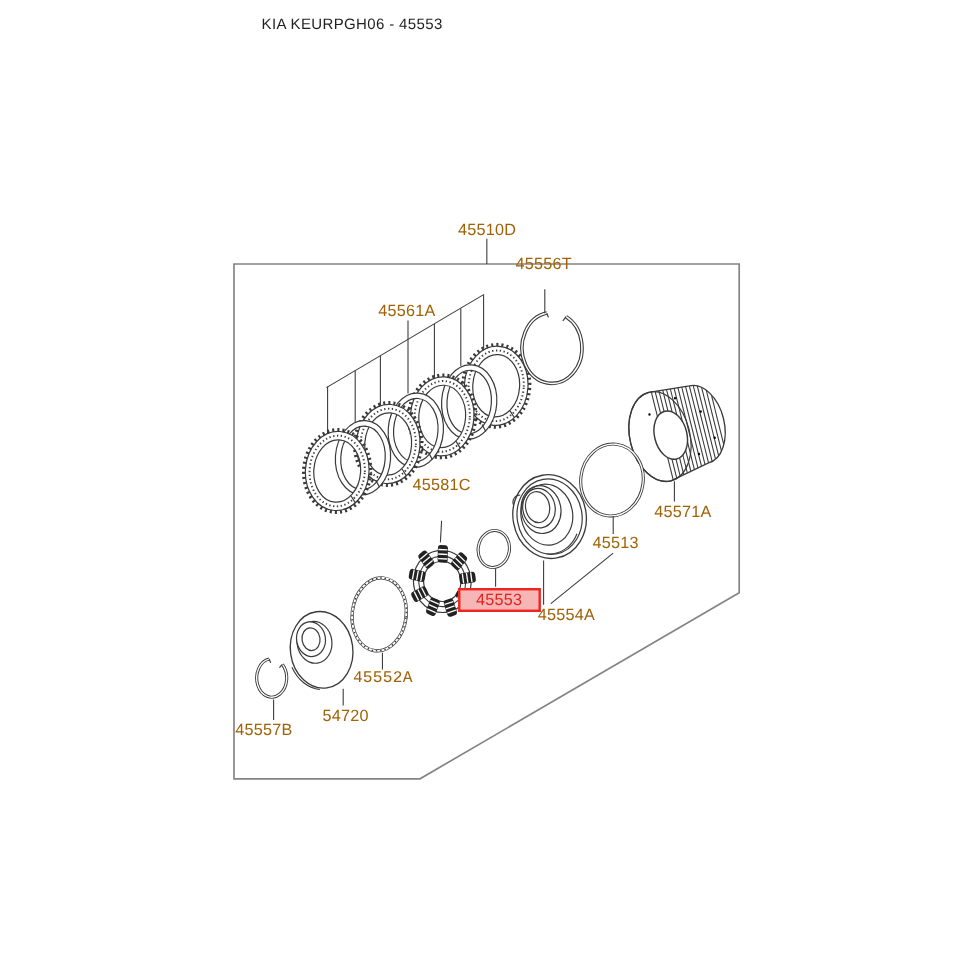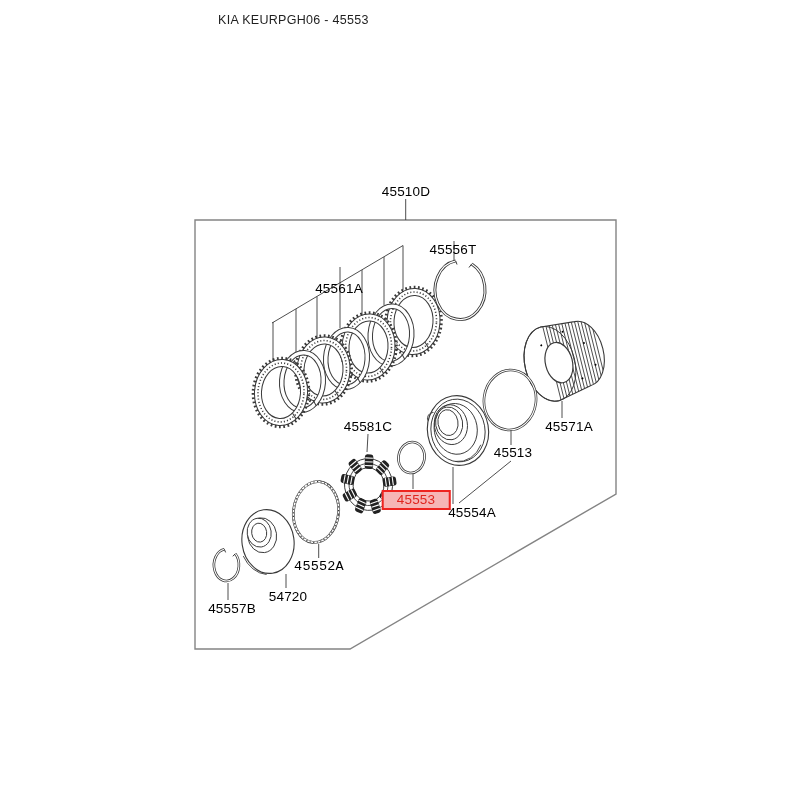--- a/index.html
+++ b/index.html
@@ -2,21 +2,21 @@
 <html><head>
 <meta charset="utf-8">
 <style>
   html,body{margin:0;padding:0;background:#fff;}
   .stage{position:relative;width:800px;height:800px;background:#fff;overflow:hidden;
          font-family:"Liberation Sans","DejaVu Sans",sans-serif;}
   .stage svg{position:absolute;left:0;top:0;}
   .doc-title{position:absolute;left:218px;top:13px;font-size:12.5px;color:#1f1f1f;
              letter-spacing:0.3px;white-space:nowrap;}
   .part-label{position:absolute;transform:translate(-50%,-50%);font-size:13.5px;
-              color:#000000;letter-spacing:0.2px;white-space:nowrap;cursor:pointer;}
+              color:#a16207;letter-spacing:0.2px;white-space:nowrap;cursor:pointer;}
   .part-label.hl{color:#e0251f;background:#f6b6b6;border:2px solid #ee2420;
                  padding:0 13px;line-height:16px;font-size:13.5px;}
   line,path,ellipse,circle{vector-effect:non-scaling-stroke;}
 </style>
 </head>
 <body>
 
 <div class="stage">
 
   <div class="doc-title">KIA KEURPGH06 - 45553</div>
@@ -214,24 +214,24 @@
       <path d="M459 503 L511 461" fill="none"></path>
       <path d="M511 430 V445" fill="none"></path>
       <path d="M562 401 V418" fill="none"></path>
       <path d="M318.7 544 V558" fill="none"></path>
       <path d="M286 574 V588" fill="none"></path>
       <path d="M228 583 V600" fill="none"></path>
     </g>
   </svg>
 
   <div class="part-label" style="left:406px;top:191px;">45510D</div>
-  <div class="part-label" style="left:453px;top:249px;">45556T</div>
-  <div class="part-label" style="left:339px;top:259px;margin-top:29px;">45561A</div>
-  <div class="part-label" style="left:368px;top:426px;">45581C</div>
+  <div class="part-label" style="left:453px;top:220px;">45556T</div>
+  <div class="part-label" style="left:339px;top:259px;">45561A</div>
+  <div class="part-label" style="left:368px;top:404px;">45581C</div>
   <div class="part-label hl" style="left:416px;top:500px;">45553</div>
   <div class="part-label" style="left:472px;top:512px;">45554A</div>
   <div class="part-label" style="left:513px;top:452px;text-align:center;">45513</div>
   <div class="part-label" style="left:569px;top:426px;">45571A</div>
   <div class="part-label" style="left:319px;top:566px;font-family:Liberation Mono, monospace;">45552A</div>
   <div class="part-label" style="left:288px;top:596px;">54720</div>
-  <div class="part-label" style="left:232px;top:608px;">45557B</div>
+  <div class="part-label" style="left:220px;top:608px;">45557B</div>
 
 </div>
 
 </body></html>

